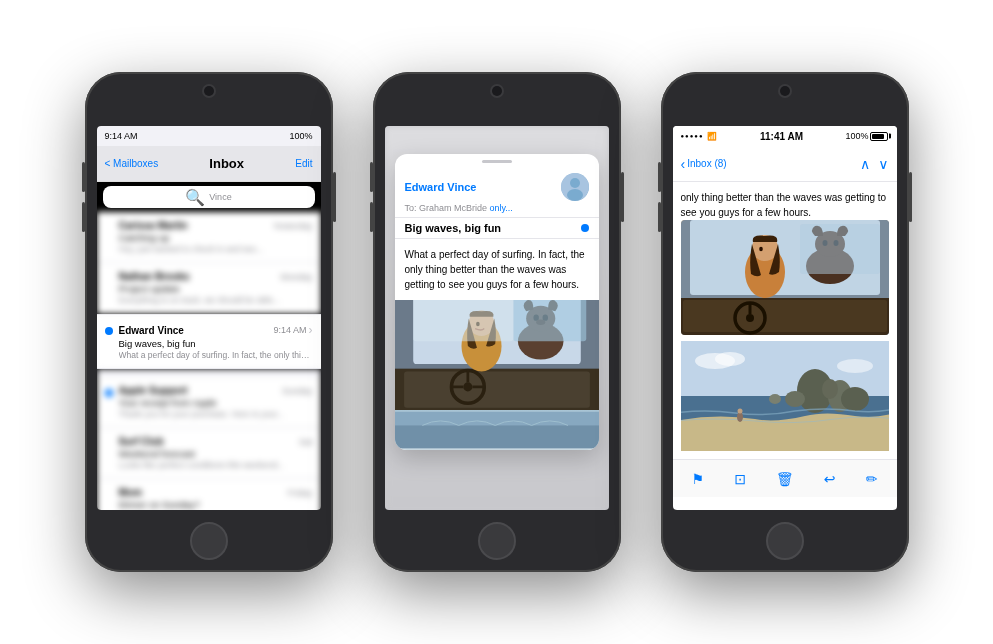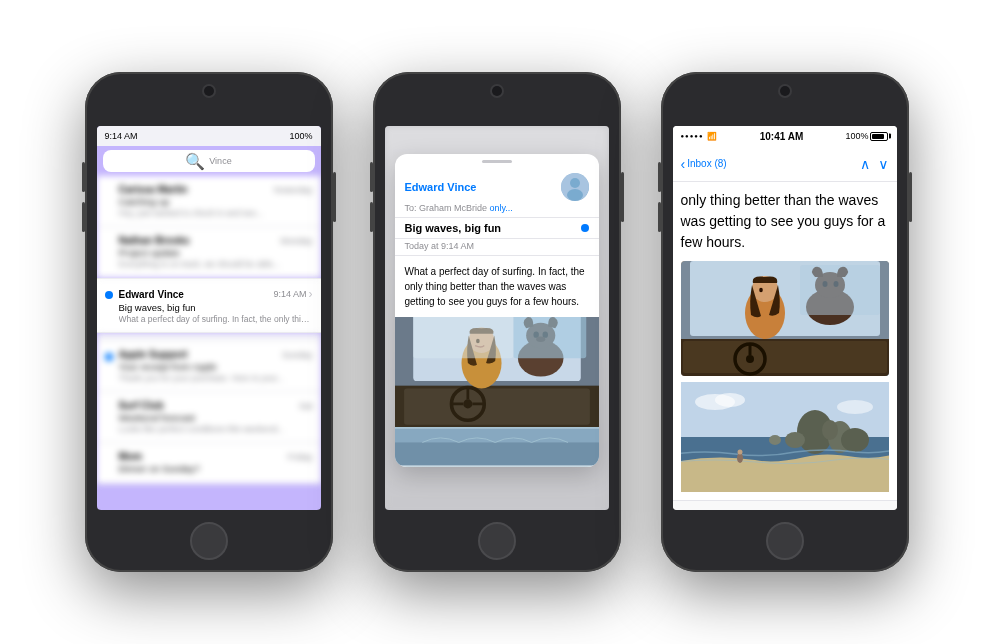--- a/index.html
+++ b/index.html
@@ -39,21 +39,21 @@
       border-radius: 50%;
       box-shadow: 0 0 0 2px #3a3a3d;
       z-index: 10;
     }
     .phone-screen {
       position: absolute;
       top: 54px;
       left: 12px;
       right: 12px;
       bottom: 62px;
-      background: #c4b5fd;
+      background: #000000;
       border-radius: 4px;
       overflow: hidden;
     }
     .phone-home-btn {
       position: absolute;
       bottom: 12px;
       left: 50%;
       transform: translateX(-50%);
       width: 38px;
       height: 38px;
@@ -334,24 +334,23 @@
     .ev-nav-arrow {
       font-size: 12px;
       color: #007aff;
     }
     .ev-body {
       padding: 8px 8px;
       flex: 1;
       overflow: hidden;
     }
     .ev-message-text {
-      font-size: 14px;
+      font-size: 10px;
       color: #000;
       line-height: 1.5;
-      margin-bottom: 8px;
     }
     .ev-image-1 {
       width: 100%;
       height: 115px;
       background: linear-gradient(135deg, #d4a574 15%, #c8935a 35%, #8b7355 55%, #5a7a90 75%, #4a6a80 90%);
       border-radius: 4px;
       margin-bottom: 6px;
       overflow: hidden;
     }
     .ev-image-2 {
@@ -420,20 +419,25 @@
   <div class="phone-vol-up"></div>
   <div class="phone-vol-down"></div>
   <div class="phone-side-btn"></div>
   <div class="phone-screen">
 
     <div class="mail-status-bar">
       <span>9:14 AM</span>
       <span>100%</span>
     </div>
 
+    <div class="mail-nav-bar">
+      <span class="nav-btn">&lt; Mailboxes</span>
+      <span class="nav-title">Inbox</span>
+      <span class="nav-btn">Edit</span>
+    </div>
 
     <div class="search-bar">
       <span>🔍</span>
       <span class="search-bar-text">Vince</span>
     </div>
 
     <div class="blur-overlay">
       <div class="mail-item">
         <div class="mail-dot empty"></div>
         <div class="mail-item-content">
@@ -536,21 +540,20 @@
           </div>
         </div>
         <div class="peek-to">
           To: Graham McBride <span>only...</span>
         </div>
       </div>
       <div class="peek-subject-row">
         <span class="peek-subject">Big waves, big fun</span>
         <div class="peek-unread-dot"></div>
       </div>
-      <div class="peek-date">Today at 9:14 AM</div>
       <div class="peek-body">What a perfect day of surfing. In fact, the only thing better than the waves was getting to see you guys for a few hours.</div>
 
       <div class="peek-image">
         <svg width="100%" height="100%" viewBox="0 0 224 140" preserveAspectRatio="xMidYMid slice">
 
           <rect width="224" height="140" fill="#6b7a8a"></rect>
 
           <rect x="20" y="0" width="184" height="80" rx="4" fill="#c8d8e8"></rect>
 
           <rect x="0" y="85" width="224" height="60" fill="#3a3020"></rect>
@@ -606,21 +609,21 @@
   <div class="phone-side-btn"></div>
   <div class="phone-screen email-view-screen">
 
     <div class="ev-status-bar">
       <div class="ev-status-left">
 
         <span style="font-size:6px; letter-spacing:1px;">●●●●●</span>
 
         <span style="font-size:8px; margin-left:2px;">📶</span>
       </div>
-      <span style="font-size:10px; font-weight:600;">10:41 AM</span>
+      <span style="font-size:10px; font-weight:600;">11:41 AM</span>
       <div style="display:flex; align-items:center; gap:2px; font-size:9px;">
         <span>100%</span>
         <div class="battery-body">
           <div class="battery-fill"></div>
         </div>
       </div>
     </div>
 
     <div class="ev-nav-bar">
       <div class="ev-back">

